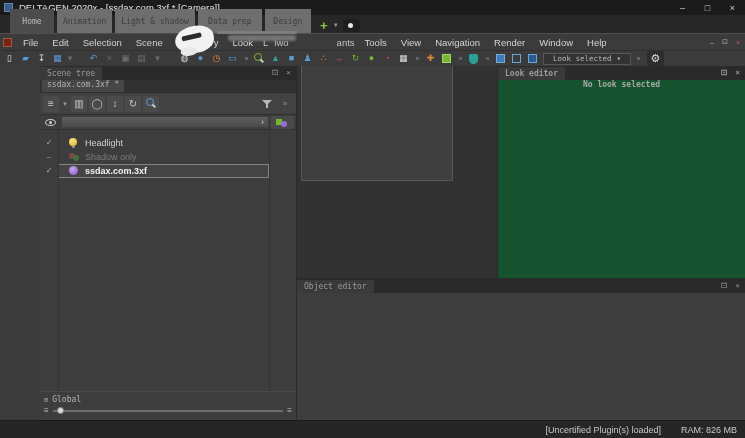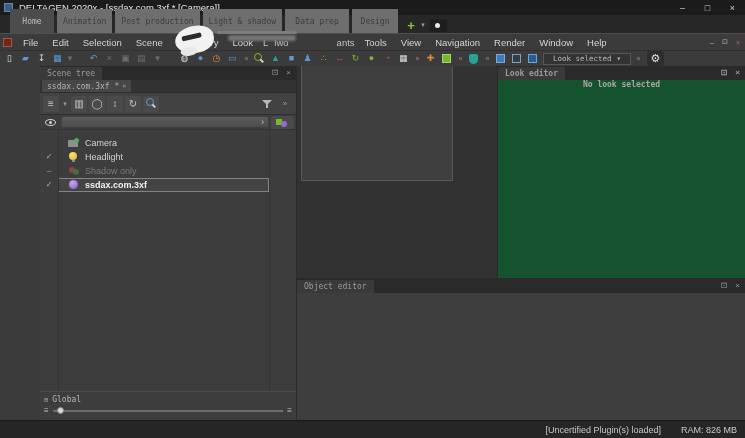--- a/index.html
+++ b/index.html
@@ -53,21 +53,21 @@
 
   
   .panel-header { height:14px; background:#2a2a2a; display:flex; align-items:flex-end; flex:none; }
   .ph-tab { height:13px; background:#3a3a3a; padding:0 7px; display:flex; align-items:center; color:#9a9a9a; font-family:"DejaVu Sans Mono",monospace; font-size:8px; white-space:nowrap; }
   .ph-btns { margin-left:auto; align-self:center; display:flex; gap:8px; padding-right:5px; color:#9a9a9a; font-size:8px; }
   .ph-btn { line-height:1; }
 
   
   .scene-tree { width:257px; flex:none; background:#3d3d3d; border-right:1px solid #2a2a2a; display:flex; flex-direction:column; }
   .doc-tabs { height:13px; background:#323232; border-bottom:1px solid #2c2c2c; display:flex; align-items:flex-end; padding-left:2px; flex:none; }
-  .doc-tab { height:12px; background:#474747; color:#b2b2b2; font-family:"DejaVu Sans Mono",monospace; font-size:8px; padding:0 5px; display:flex; align-items:center; gap:3px; }
+  .doc-tab { height:12px; background:#474747; color:#b2b2b2; font-family:"DejaVu Sans Mono",monospace; font-size:8px; padding:0 5px; display:flex; align-items:center; gap:10px;flex-direction:column; }
   .doc-tab .x { font-size:7px; color:#9a9a9a; }
   .st-toolbar { height:22px; background:#424242; border-bottom:1px solid #2f2f2f; display:flex; align-items:center; padding:0 3px; gap:2px; flex:none; }
   .sti { min-width:16px; height:16px; display:flex; align-items:center; justify-content:center; background:#4a4a4a; border-radius:2px; font-size:10px; color:#c8c8c8; }
   .sti.flat { background:transparent; }
   .funnel { position:relative; width:10px; height:10px; }
   .funnel::before { content:""; position:absolute; left:0; top:1px; border-left:5px solid transparent; border-right:5px solid transparent; border-top:5px solid #b8b8b8; }
   .funnel::after { content:""; position:absolute; left:4px; top:5px; width:2px; height:4px; background:#b8b8b8; }
   .st-colhead { height:15px; display:flex; align-items:center; gap:2px; padding:1px 2px; border-bottom:1px solid #333; flex:none; }
   .eye-cell { width:17px; display:flex; justify-content:center; }
   .eye { position:relative; width:11px; height:7px; border:1px solid #cfcfcf; border-radius:50%; }
@@ -139,21 +139,20 @@
   <span class="tb-controls">
     <span class="tb-btn">–</span>
     <span class="tb-btn">□</span>
     <span class="tb-btn">×</span>
   </span>
 </div>
 
 <div class="ribbon">
   <span class="rtab active w1">Home</span>
   <span class="rtab w2">Animation</span>
-  <span class="rtab w3">Post production</span>
   <span class="rtab w4">Light &amp; shadow</span>
   <span class="rtab w5">Data prep</span>
   <span class="rtab w6">Design</span>
   <span class="add-tab">+</span>
   <span class="tab-caret">▾</span>
   <span class="tool-pill"></span>
 </div>
 
 <div class="menubar">
   <span class="child-sysicon"></span>
@@ -274,27 +273,20 @@
         </span>
       <span class="name-btn">
           <span class="chev">›</span>
         </span>
       <span class="mat-cell"></span>
     </div>
     <div class="st-tree">
       <span class="vline l"></span>
       <span class="vline r"></span>
       <div class="tree-row">
-        <span class="row-mark"></span>
-        <span class="row-body">
-          <span class="ti ti-camera"></span>
-          <span class="row-label">Camera</span>
-        </span>
-      </div>
-      <div class="tree-row">
         <span class="row-mark">✓</span>
         <span class="row-body">
           <span class="ti ti-light"></span>
           <span class="row-label">Headlight</span>
         </span>
       </div>
       <div class="tree-row dimmed">
         <span class="row-mark">–</span>
         <span class="row-body">
           <span class="ti ti-shadow"></span>

